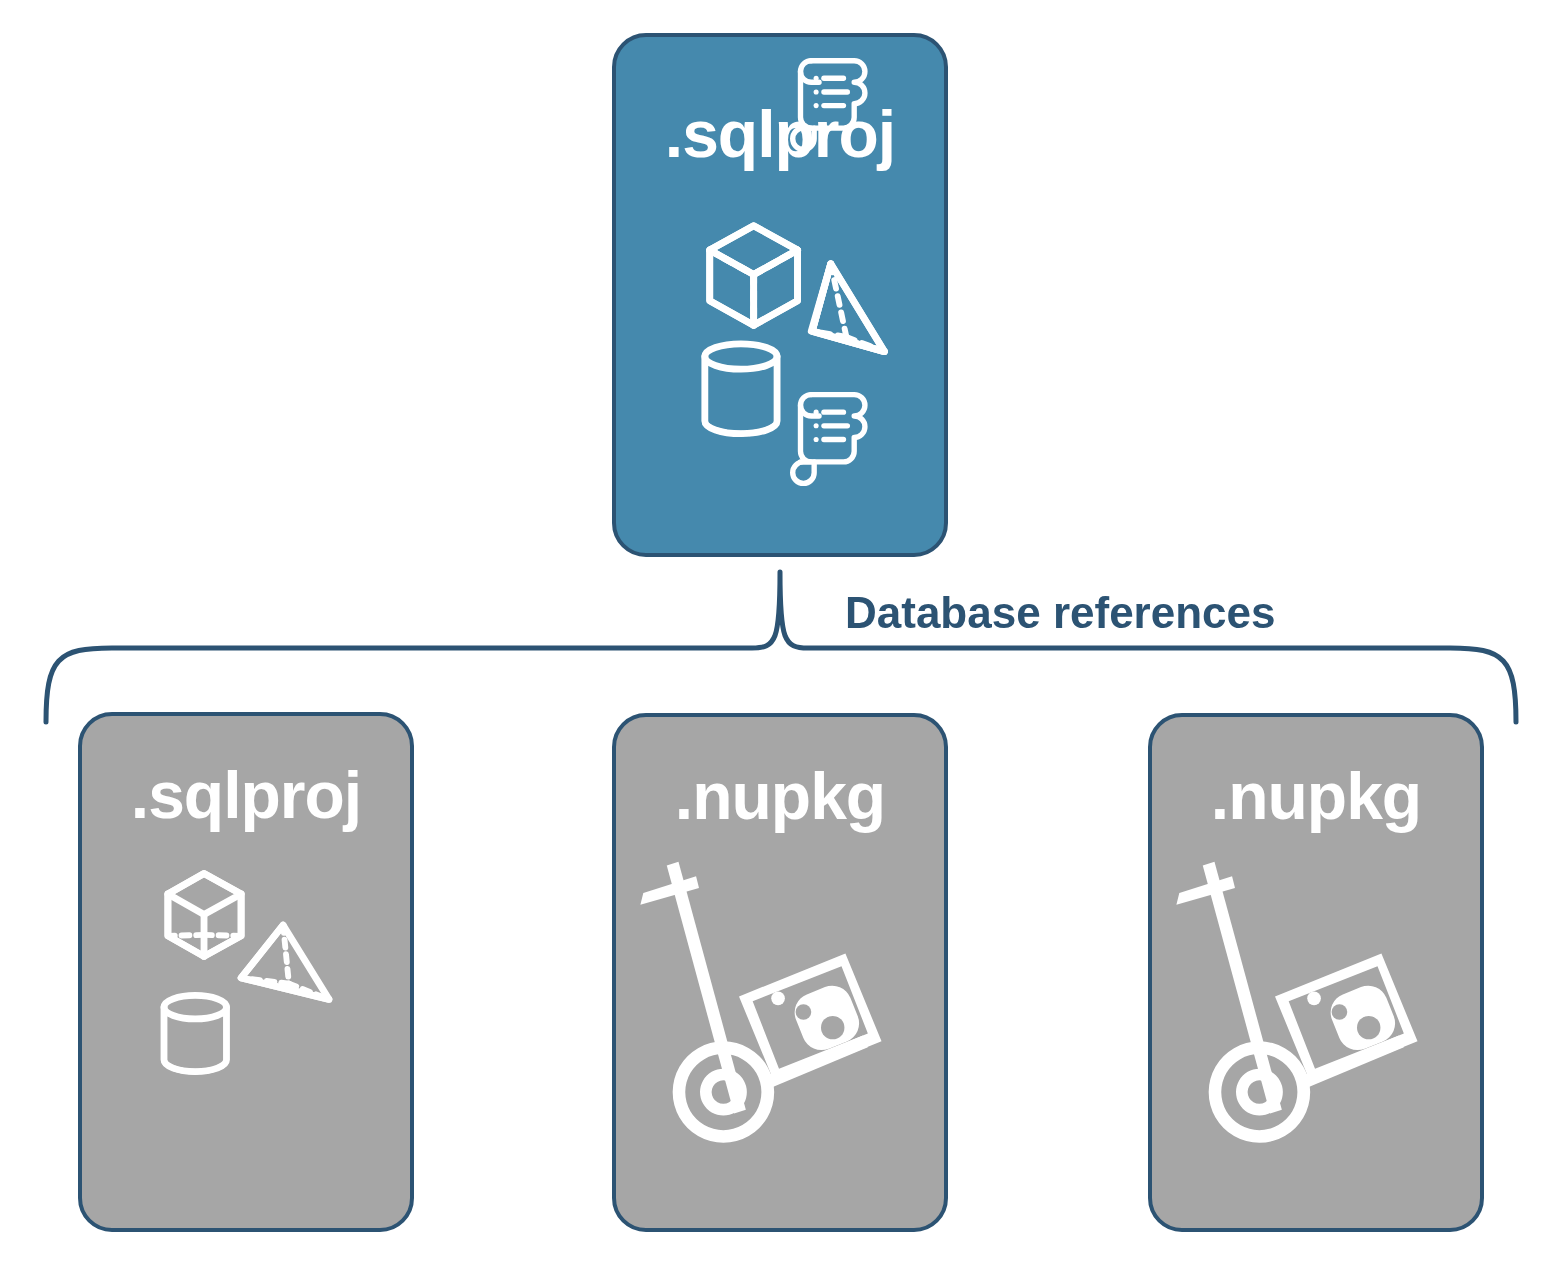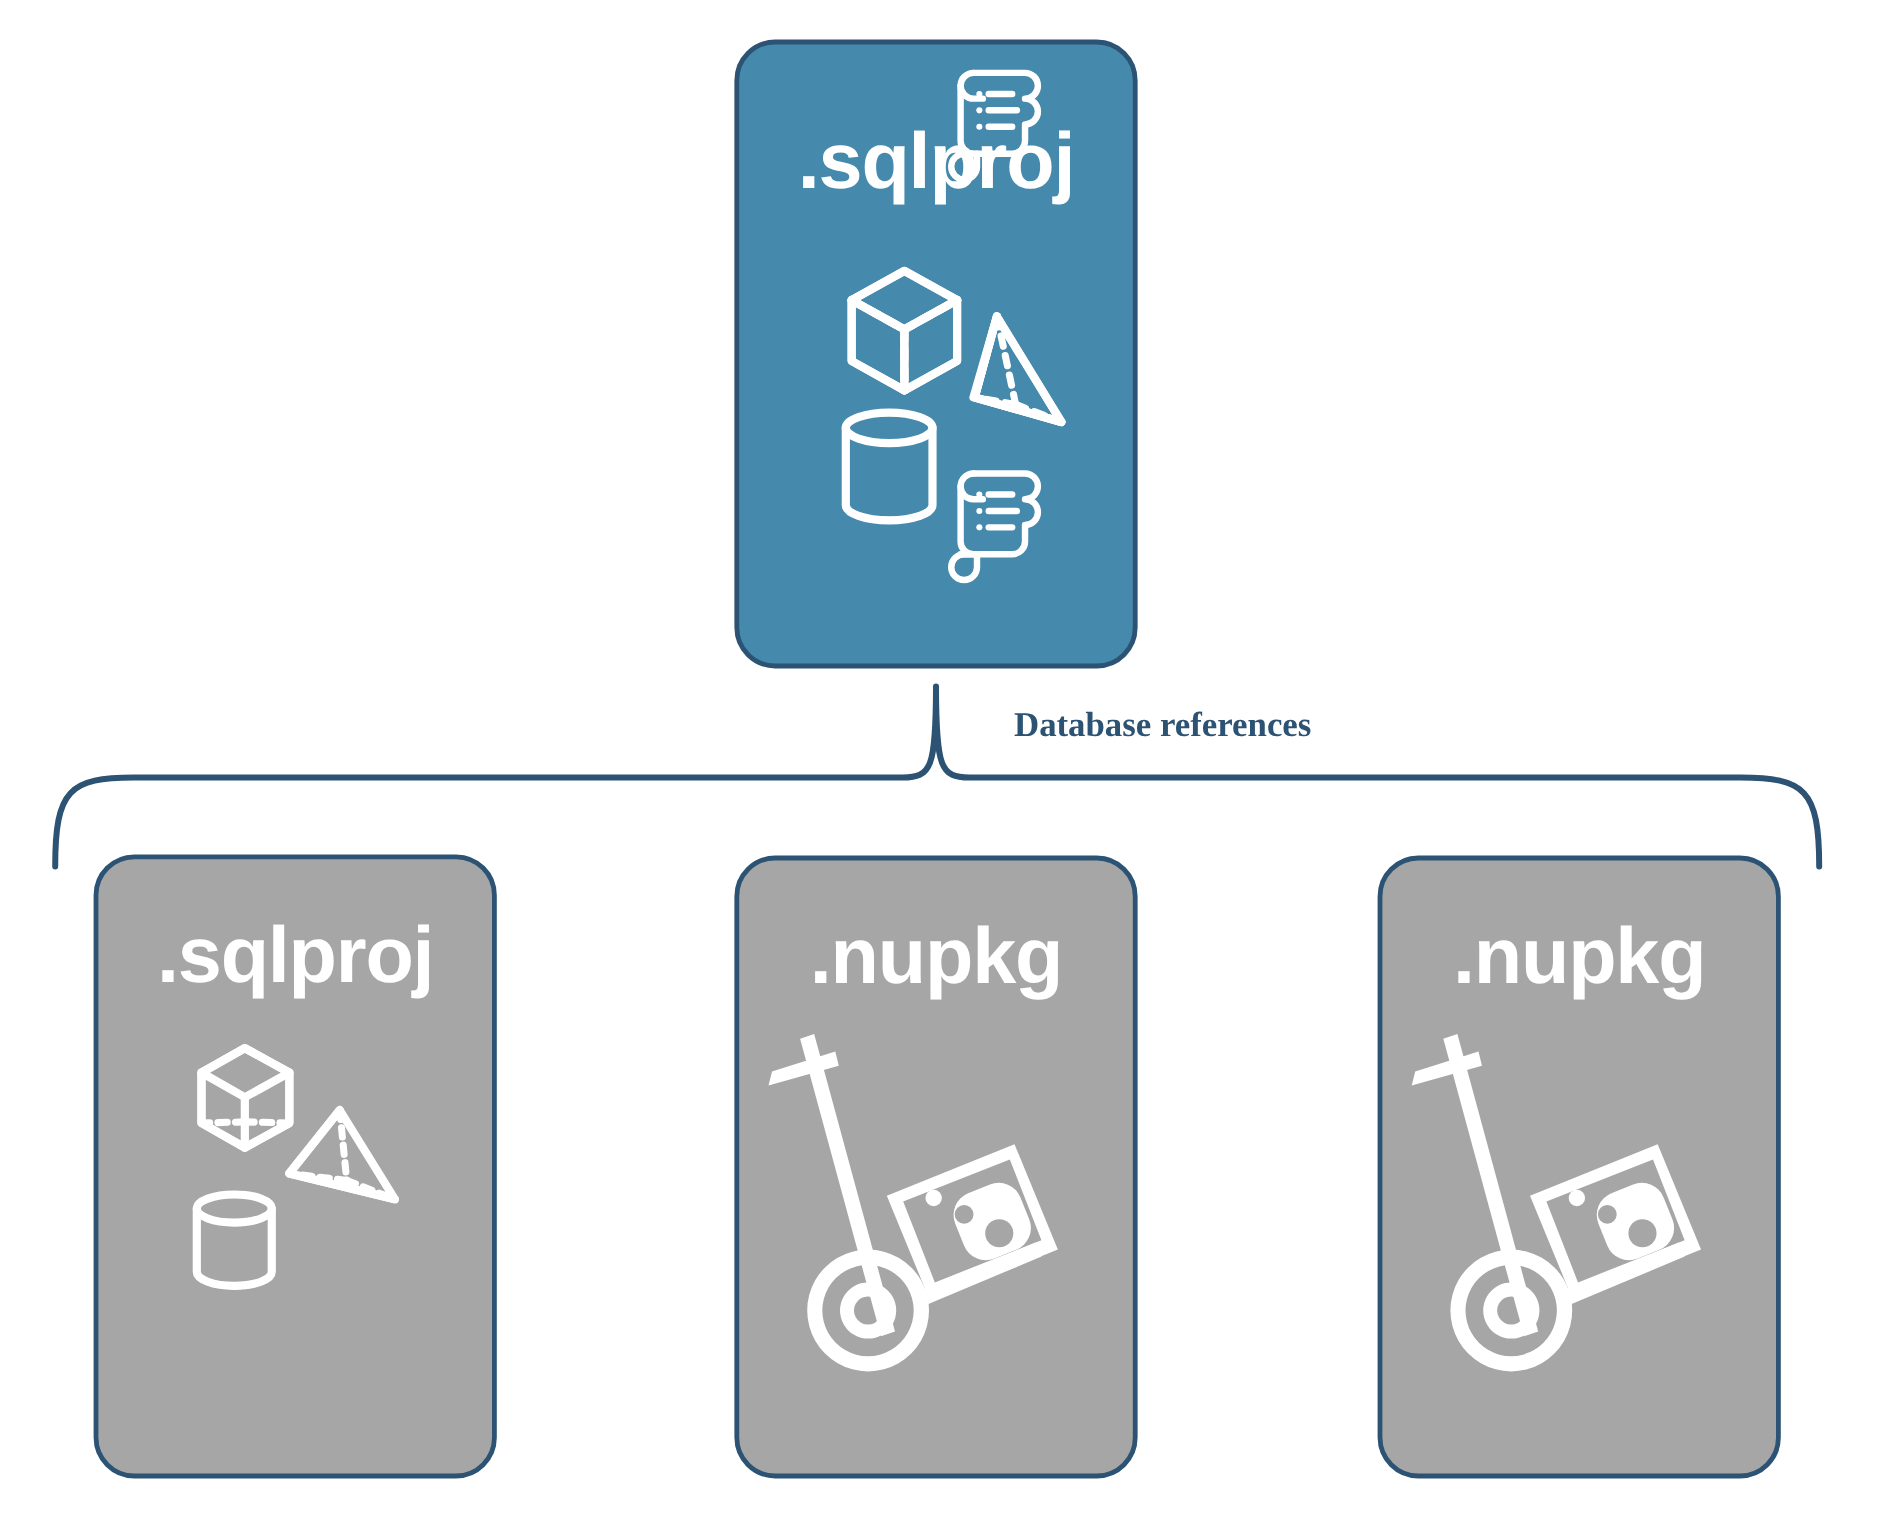--- a/index.html
+++ b/index.html
@@ -138,21 +138,21 @@
   <svg class="brace-layer" viewBox="0 0 1566 1274">
     <path d="M46,722
              C46,658 58,648 112,648
              L752,648
              C776,648 780,640 780,572
              C780,640 784,648 808,648
              L1450,648
              C1504,648 1516,658 1516,722" fill="none" stroke="#2C5373" stroke-width="5" stroke-linecap="round" stroke-linejoin="round"></path>
   </svg>
 
-  <div class="brace-label" style="left:845px; top:588px; font-size:29px;font-family:Liberation Serif, serif;">Database references</div>
+  <div class="brace-label" style="left:845px; top:588px; font-size:44px;">Database references</div>
 
   <div class="node-box gray" style="left:78px; top:712px; width:336px; height:520px;">
 
     <div class="node-title" style="top:46px; font-size:66px;">.sqlproj</div>
 
     <svg class="icon-layer" viewBox="0 0 336 520">
 
       <g fill="none" stroke="#ffffff" stroke-width="7" stroke-linejoin="round" stroke-linecap="round">
         <polygon points="88,180 125,159 163,180 163,223 125,244 88,223"></polygon>
         <polygon points="88,180 125,159 163,180 125,201"></polygon>

